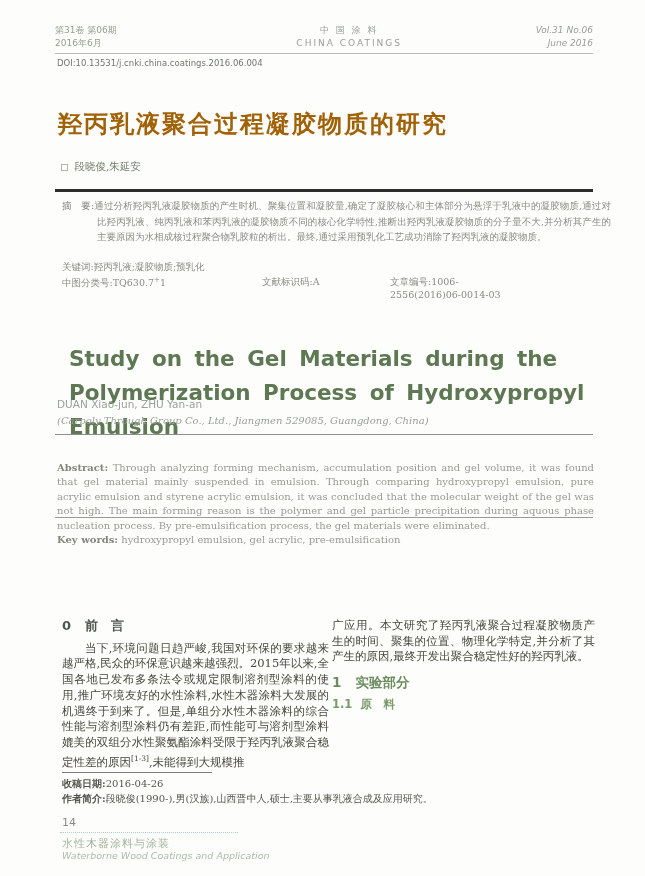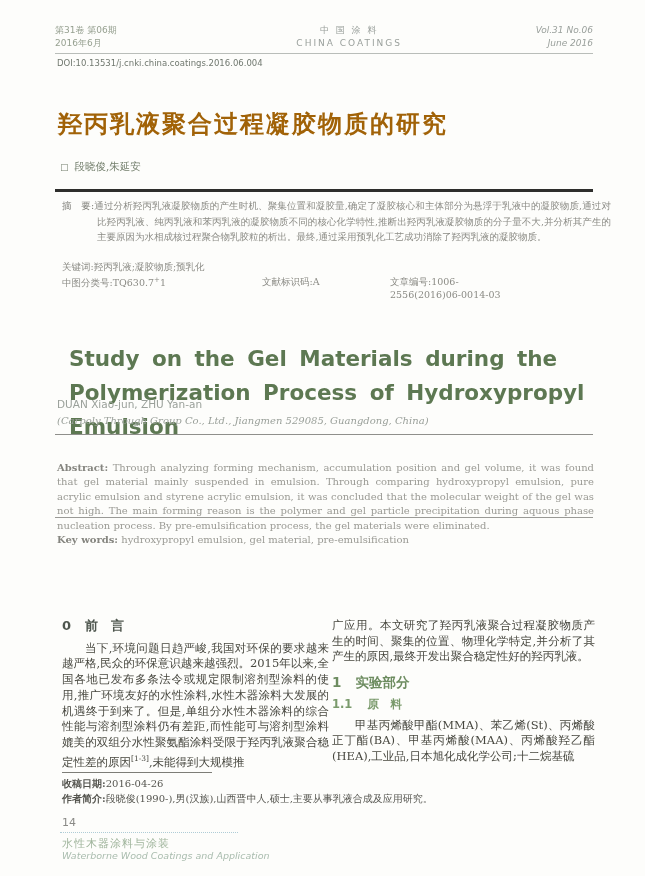--- a/index.html
+++ b/index.html
@@ -58,21 +58,21 @@
   .col-left  { left:62px;  width:267px; }
   .col-right { left:332px; width:263px; }
   .h0 { font-family:"DejaVu Sans", sans-serif; font-weight:bold;
         font-size:13px; color:#4e564e; margin:0 0 7px 0; }
   .h0 .num { margin-right:14px; }
   .h1g { font-family:"DejaVu Sans", sans-serif; font-weight:bold;
          font-size:13.5px; color:#6d8c60; margin:10px 0 6px 0; }
   .h1g .num { margin-right:14px; }
   .h2g { font-family:"DejaVu Sans", sans-serif; font-weight:bold;
          font-size:11.5px; color:#7a9a6c; margin:0 0 5px 0; }
-  .h2g .num { margin-right:15px; }
+  .h2g .num { margin-right:8px; }
   .col p { margin:0; }
   .indent { text-indent:2em; }
   .ref-sup { font-size:7.5px; vertical-align:super; }
   
   .fn-rule { position:absolute; top:772px; left:62px; width:150px; height:1px; background:#7d7d77; }
   .fn1 { position:absolute; top:777px; left:62px; font-size:10px; color:#55554f; }
   .fn2 { position:absolute; top:792px; left:62px; width:532px; font-size:10px; color:#55554f; }
   .fn1 b, .fn2 b { font-weight:bold; }
   
   .pgnum { position:absolute; top:816px; left:62px; font-size:11px; color:#8a8a86;
@@ -124,40 +124,39 @@
     <span class="m3"><span>文章编号:</span><span>1006-2556(2016)06-0014-03</span></span>
   </div>
 
   <h2 class="en-title">Study on the Gel Materials during the Polymerization Process of Hydroxypropyl Emulsion</h2>
   <div class="en-authors">DUAN Xiao-jun, ZHU Yan-an</div>
   <div class="en-affil">(Carpoly Through Group Co., Ltd., Jiangmen 529085, Guangdong, China)</div>
   <div class="rule1"></div>
 
   <div class="en-abs-block">
     <p><span class="lbl">Abstract:</span> <span>Through analyzing forming mechanism, accumulation position and gel volume, it was found that gel material mainly suspended in emulsion. Through comparing hydroxypropyl emulsion, pure acrylic emulsion and styrene acrylic emulsion, it was concluded that the molecular weight of the gel was not high. The main forming reason is the polymer and gel particle precipitation during aquous phase nucleation process. By pre-emulsification process, the gel materials were eliminated.</span></p>
-    <p><span class="lbl">Key words:</span> <span>hydroxypropyl emulsion, gel material, pre-emulsification</span></p>
+    <p><span class="lbl">Key words:</span> <span>hydroxypropyl emulsion, gel acrylic, pre-emulsification</span></p>
   </div>
   <div class="rule2"></div>
 
   <div class="col col-left">
     <h3 class="h0">
       <span class="num">0</span><span>前　言</span>
     </h3>
     <p class="indent"><span>当下,环境问题日趋严峻,我国对环保的要求越来越严格,民众的环保意识越来越强烈。2015年以来,全国各地已发布多条法令或规定限制溶剂型涂料的使用,推广环境友好的水性涂料,水性木器涂料大发展的机遇终于到来了。但是,单组分水性木器涂料的综合性能与溶剂型涂料仍有差距,而性能可与溶剂型涂料媲美的双组分水性聚氨酯涂料受限于羟丙乳液聚合稳定性差的原因</span><span class="ref-sup">[1-3]</span><span>,未能得到大规模推</span></p>
   </div>
 
   <div class="col col-right">
     <p>广应用。本文研究了羟丙乳液聚合过程凝胶物质产生的时间、聚集的位置、物理化学特定,并分析了其产生的原因,最终开发出聚合稳定性好的羟丙乳液。</p>
     <h3 class="h1g">
       <span class="num">1</span><span>实验部分</span>
     </h3>
     <h4 class="h2g">
       <span class="num">1.1</span><span>原　料</span>
     </h4>
-    <p class="indent">甲基丙烯酸甲酯(MMA)、苯乙烯(St)、丙烯酸正丁酯(BA)、甲基丙烯酸(MAA)、丙烯酸羟乙酯(HEA),工业品,日本旭化成化学公司;十二烷基硫</p>
   </div>
 
   <div class="fn-rule"></div>
   <div class="fn1">
     <b>收稿日期:</b><span>2016-04-26</span>
   </div>
   <div class="fn2">
     <b>作者简介:</b><span>段晓俊(1990-),男(汉族),山西晋中人,硕士,主要从事乳液合成及应用研究。</span>
   </div>
 

